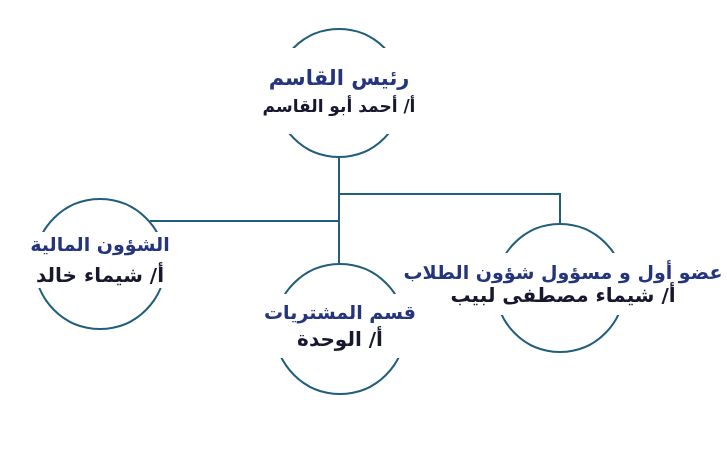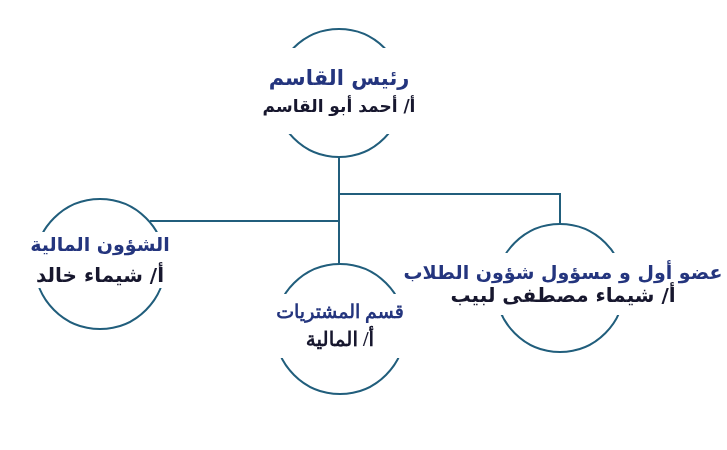--- a/index.html
+++ b/index.html
@@ -45,21 +45,21 @@
     display: flex;
     flex-direction: column;
     align-items: center;
     justify-content: center;
     text-align: center;
     direction: rtl;
     z-index: 3;
   }
   .plate-head       { left: 239px; top: 48px;  width: 200px; height: 86px; gap: 7px; }
   .plate-finance    { left: 10px;  top: 232px; width: 180px; height: 56px; gap: 10px; }
-  .plate-purchasing { left: 252px; top: 294px; width: 176px; height: 64px; gap: 6px; font-family: Liberation Serif, serif; }
+  .plate-purchasing { left: 252px; top: 294px; width: 176px; height: 64px; gap: 6px; }
   .plate-students   { left: 418px; top: 253px; width: 290px; height: 62px; gap: 1px; }
 
   .node-title {
     color: #24357e;
     font-weight: bold;
     font-size: 19px;
     line-height: 1.1;
     white-space: nowrap;
   }
   .plate-head .node-title { font-size: 21px; }
@@ -92,21 +92,21 @@
     <div class="node-name">أ/ أحمد أبو القاسم</div>
   </div>
 
   <div class="plate plate-finance">
     <div class="node-title">الشؤون المالية</div>
     <div class="node-name">أ/ شيماء خالد</div>
   </div>
 
   <div class="plate plate-purchasing">
     <div class="node-title">قسم المشتريات</div>
-    <div class="node-name">أ/ المالية</div>
+    <div class="node-name">أ/ الوحدة</div>
   </div>
 
   <div class="plate plate-students">
     <div class="node-title">عضو أول و مسؤول شؤون الطلاب</div>
     <div class="node-name">أ/ شيماء مصطفى لبيب</div>
   </div>
 
 </div>
 
 </body></html>

